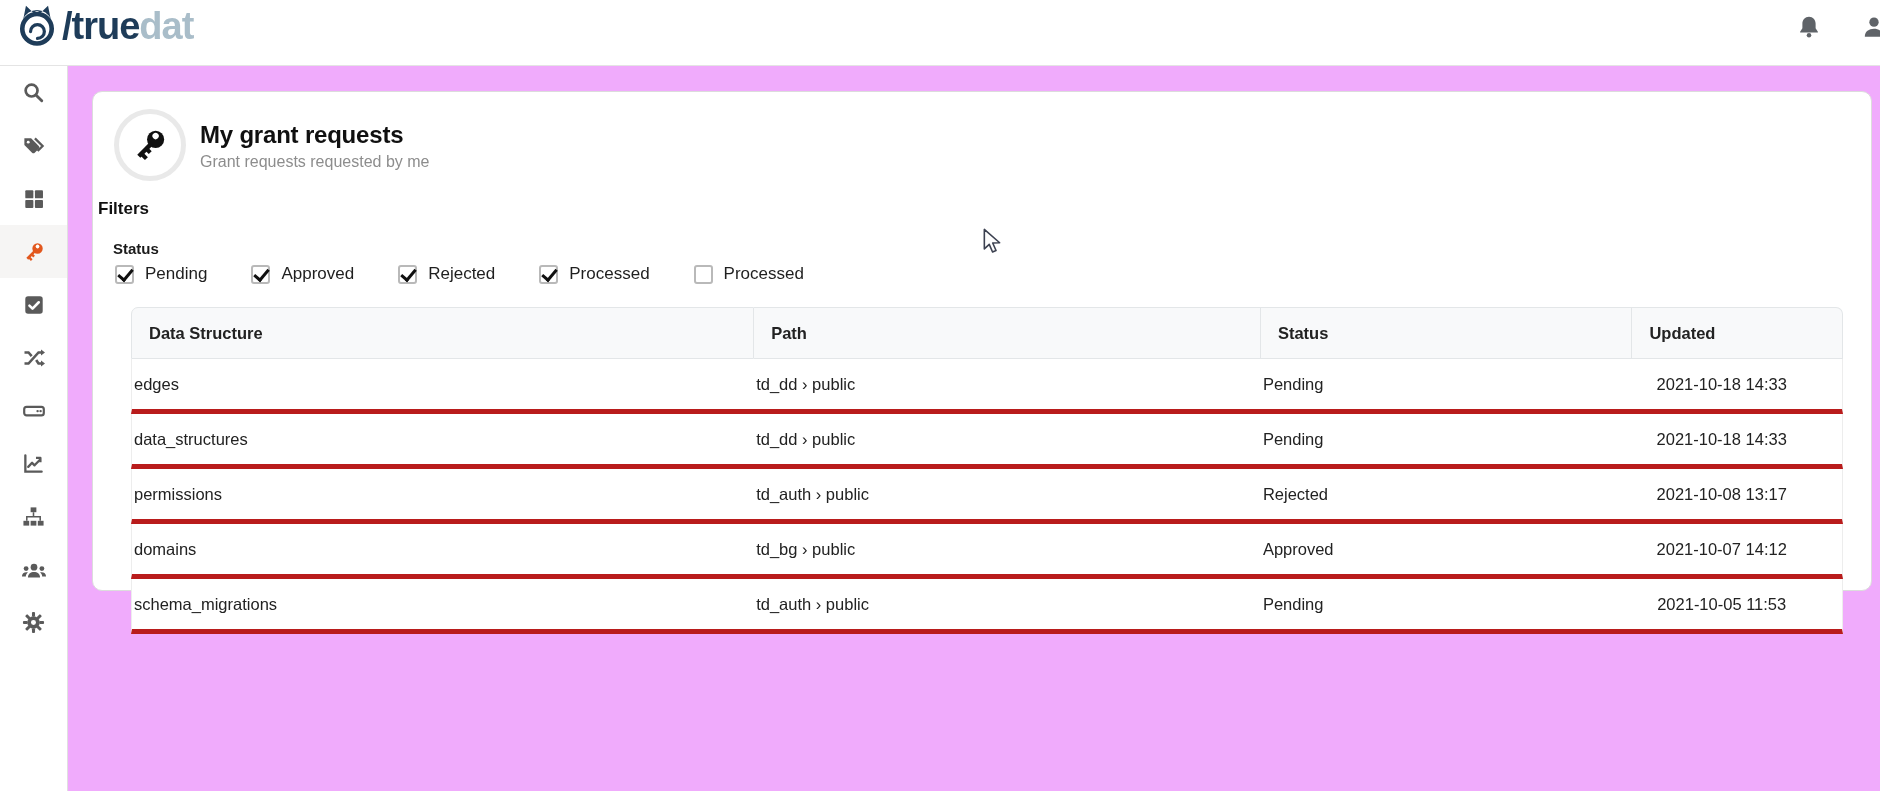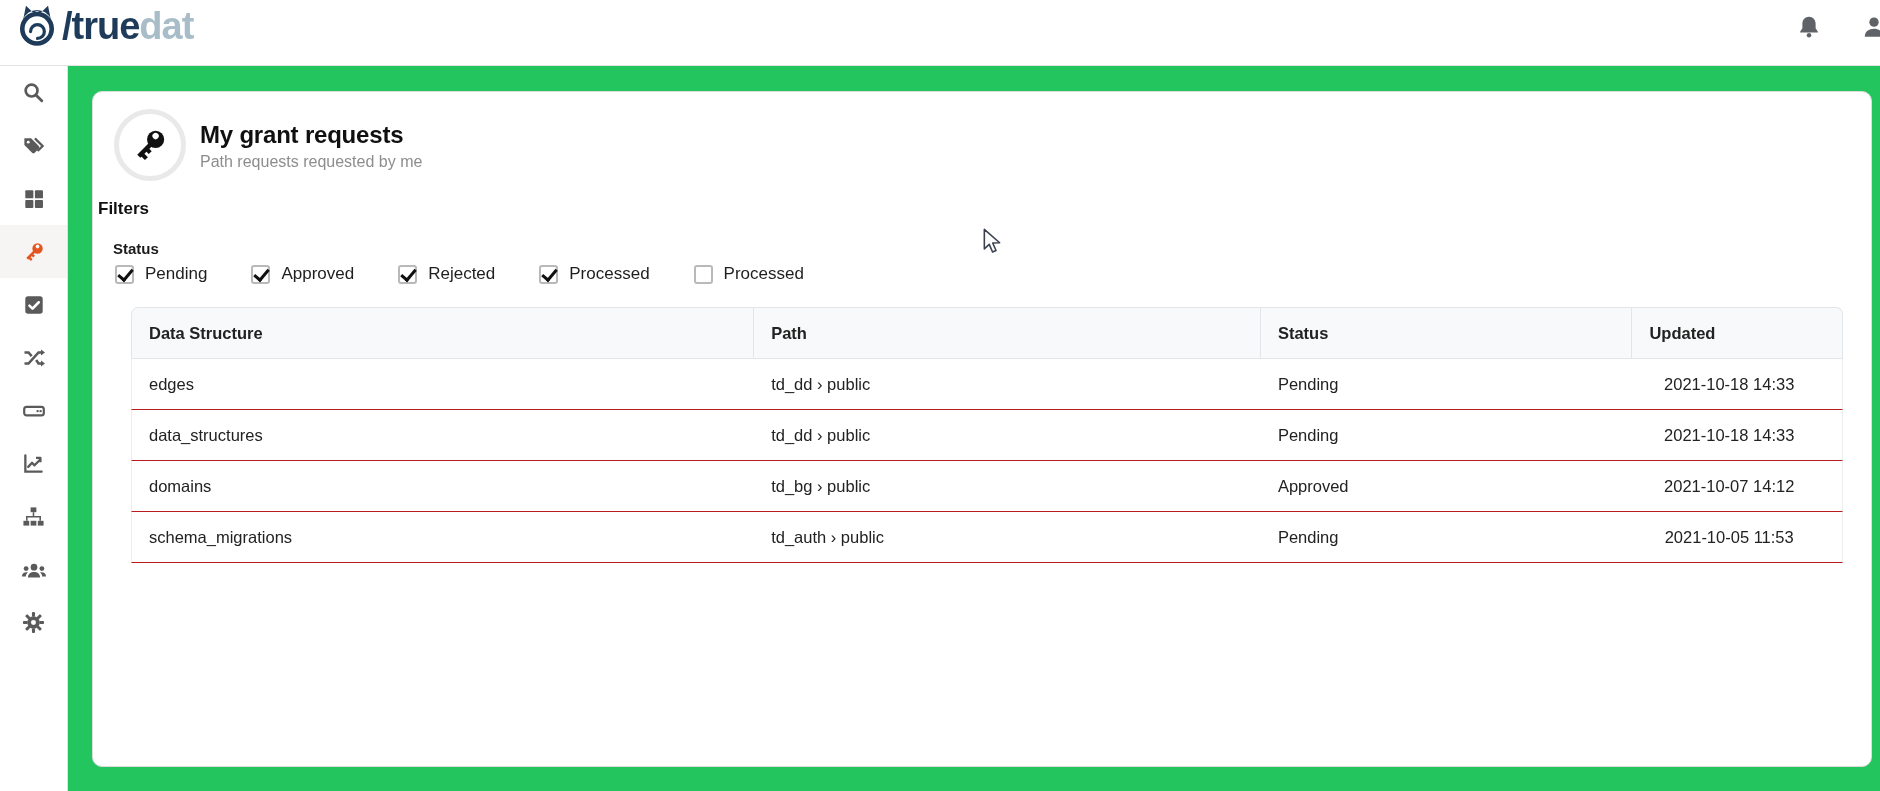--- a/index.html
+++ b/index.html
@@ -1,18 +1,18 @@
 <!DOCTYPE html>
 <html><head>
 <meta charset="utf-8">
 <style>
   * { margin:0; padding:0; box-sizing:border-box; }
   html,body { width:1880px; height:791px; overflow:hidden; background:#fff;
     font-family:"Liberation Sans", sans-serif; }
-  #app { position:relative; width:1880px; height:791px; background:#22c55e;text-decoration:underline; }
+  #app { position:relative; width:1880px; height:791px; background:#f0abfc;text-decoration:underline; }
 
   
   .topbar { position:absolute; left:0; top:0; width:1880px; height:66px; background:#fff;
     border-bottom:1px solid #e4e4e4; z-index:5; }
   .logo { position:absolute; left:14px; top:3px; display:flex; align-items:center; cursor:pointer; }
   .logo-text { font-size:38px; font-weight:800; letter-spacing:-1px; line-height:46px; margin-left:2px; }
   .logo-slash, .logo-primary { color:#1e3c59; }
   .logo-secondary { color:#a9bdc9; }
   .topbar-icons { position:absolute; right:0; top:0; height:66px; }
   .topbar-icon { position:absolute; top:14px; width:26px; height:26px; cursor:pointer; }
@@ -20,21 +20,21 @@
   .topbar-icon.user { right:-7px; }
 
   
   .sidebar { position:absolute; left:0; top:66px; width:68px; height:725px; background:#fff;
     border-right:1px solid #e0e0e0; z-index:4; }
   .side-item { width:67px; height:53px; display:flex; align-items:center; justify-content:center; cursor:pointer; }
   .side-item.active { background:#f6f5f4; }
   .side-item svg { display:block; }
 
   
-  .card { position:absolute; left:92px; top:91px; width:1780px; height:676px; background:#fff;
+  .card { position:absolute; left:92px; top:91px; width:1780px; height:500px; background:#fff;
     border:1px solid #dcdcdc; border-radius:10px; }
 
   .avatar { position:absolute; left:21px; top:17px; width:72px; height:72px; border-radius:50%;
     border:5px solid #e9e9e9; background:#fff; display:flex; align-items:center; justify-content:center; }
   .head-text { position:absolute; left:107px; top:28px; }
   .page-title { font-size:24px; font-weight:600; color:#101010; letter-spacing:-0.2px; line-height:30px; }
   .page-subtitle { font-size:16px; color:#8d8d8d; line-height:24px; }
 
   .filters-heading { position:absolute; left:5px; top:107px; font-size:17px; font-weight:700; color:#111; }
   .status-label { position:absolute; left:20px; top:148px; font-size:15px; font-weight:700; color:#1a1a1a; }
@@ -47,21 +47,21 @@
     border-right:3px solid #101010; border-bottom:3px solid #101010; transform:rotate(40deg); }
   .checkbox-option span { font-size:17px; color:#1f1f1f; }
 
   
   table.grants { position:absolute; left:38px; top:215px; width:1712px; table-layout:fixed;
     border-collapse:separate; border-spacing:0; font-size:16.5px; color:#222; }
   table.grants thead th { background:#f8f9fa; text-align:left; font-weight:700; padding:16px 25px 15px 17px;
     border-top:1px solid #e3e6e8; border-bottom:1px solid #e3e6e8; border-right:1px solid #e3e6e8; }
   table.grants thead th:first-child { border-left:1px solid #e3e6e8; border-top-left-radius:7px; }
   table.grants thead th:last-child { border-top-right-radius:7px; }
-  table.grants tbody td { padding:16px 17px 15px 17px; border-bottom:1px solid #b91c1c; background:#fff; }
+  table.grants tbody td { padding:16px 17px 15px 2px; border-bottom:5px solid #b91c1c; background:#fff; }
   table.grants tbody td:first-child { border-left:1px solid #ededed; }
   table.grants tbody td:last-child { border-right:1px solid #ededed; text-align:center; padding-right:33px; }
   table.grants tbody tr { cursor:pointer; }
 
   
   .mouse-cursor { position:absolute; left:982px; top:228px; z-index:20; pointer-events:none; }
 </style>
 </head>
 <body>
 
@@ -203,21 +203,21 @@
           <rect x="2" y="10.6" width="11.5" height="2.8"></rect>
           <rect x="3" y="12.5" width="2.6" height="4"></rect>
           <rect x="7.4" y="12.5" width="2.6" height="3"></rect>
           <circle cx="18.5" cy="10.5" r="2" fill="#fff"></circle>
         </g>
       </svg>
     </div>
 
     <div class="head-text">
       <div class="page-title">My grant requests</div>
-      <div class="page-subtitle">Path requests requested by me</div>
+      <div class="page-subtitle">Grant requests requested by me</div>
     </div>
 
     <div class="filters-heading">Filters</div>
     <div class="status-label">Status</div>
 
     <div class="checkbox-row">
 
         <label class="checkbox-option">
           <span class="checkbox checked"></span>
           <span>Pending</span>
@@ -270,20 +270,26 @@
 
           <tr>
             <td>data_structures</td>
             <td>td_dd › public</td>
             <td>Pending</td>
             <td>2021-10-18 14:33</td>
           </tr>
 
 
 
+          <tr>
+            <td>permissions</td>
+            <td>td_auth › public</td>
+            <td>Rejected</td>
+            <td>2021-10-08 13:17</td>
+          </tr>
 
           <tr>
             <td>domains</td>
             <td>td_bg › public</td>
             <td>Approved</td>
             <td>2021-10-07 14:12</td>
           </tr>
 
           <tr>
             <td>schema_migrations</td>

